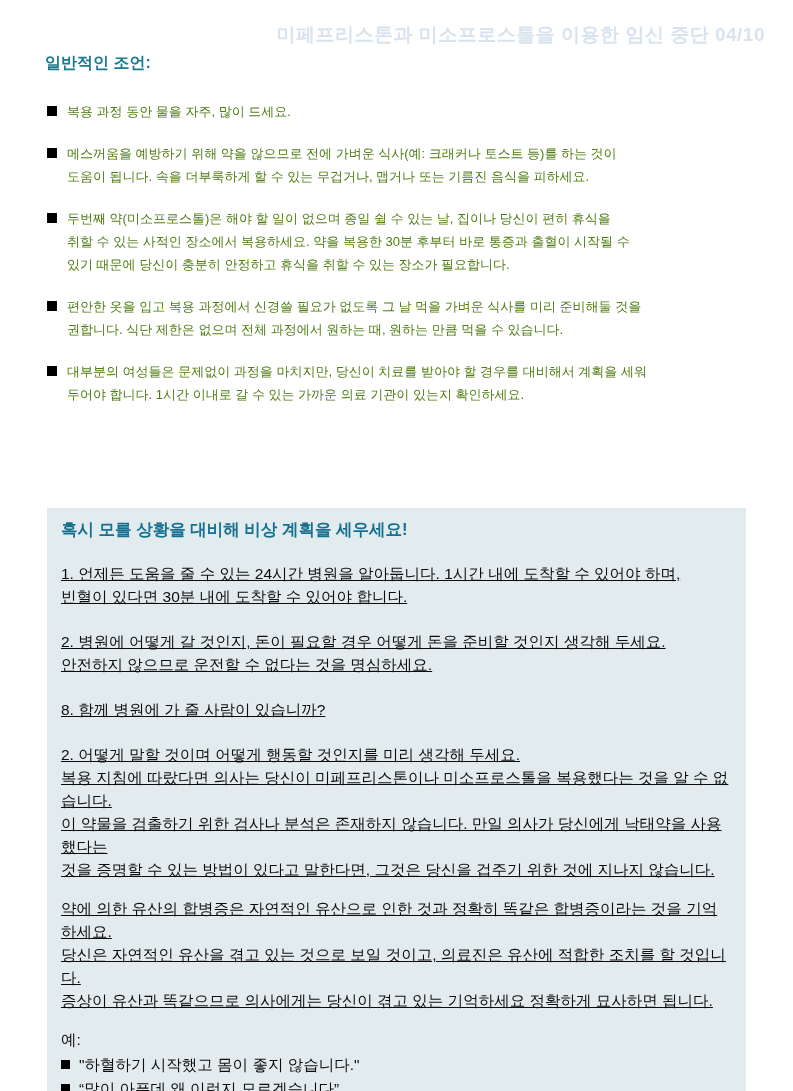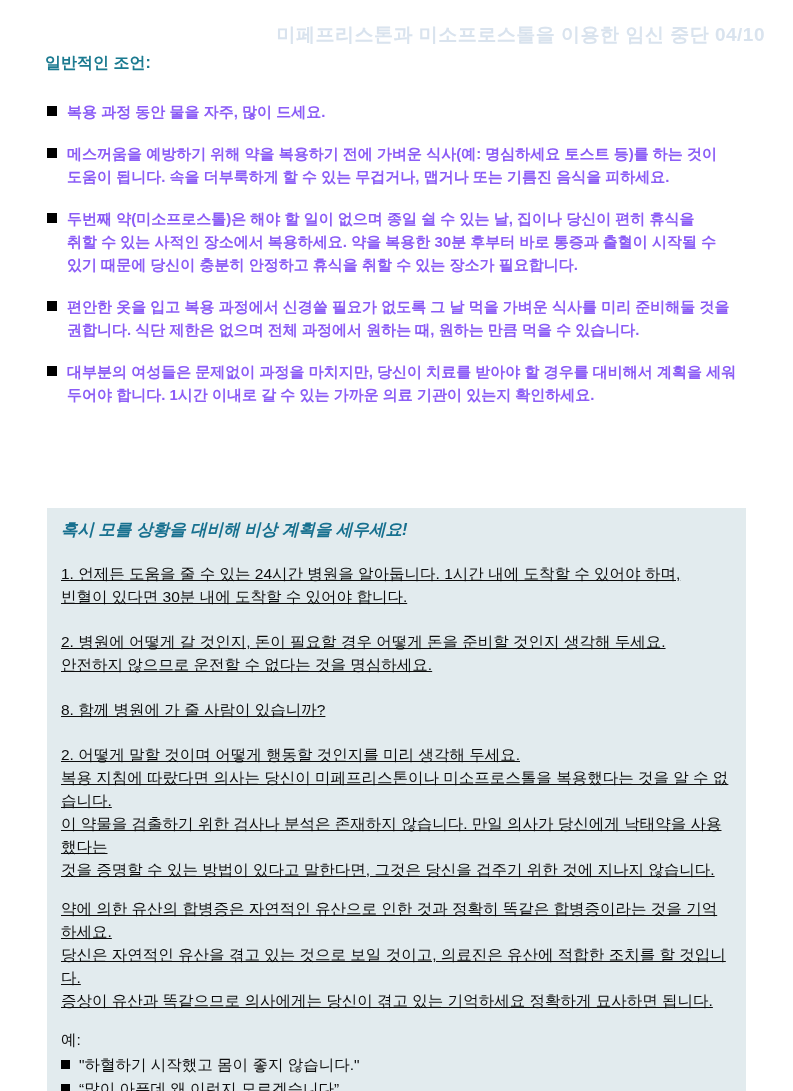--- a/index.html
+++ b/index.html
@@ -28,33 +28,32 @@
   .bullet-list{
     position:absolute;top:100px;left:47px;right:24px;
     list-style:none;margin:0;padding:0;
   }
   .bullet-item{display:flex;gap:10px;margin-bottom:19px;}
   .sq{
     flex:none;width:10px;height:10px;background:#000000;margin-top:6px;
   }
   .btxt{
     white-space:pre-line;
-    font-size:15px;line-height:23px;color:#8b5cf6;
-    font-weight:700;
+    font-size:13px;line-height:23px;color:#4d7c0f;
+    font-weight:400;
   }
 
   .emergency-box{
     position:absolute;top:508px;left:47px;width:671px;
     background:#e2ebee;
     padding:11px 14px 14px 14px;
   }
   .box-title{
     font-size:16.5px;font-weight:bold;color:#17708f;
     margin:0 0 21px 0;
-    font-style:italic;
   }
   .box-para{
     white-space:pre-line;
     font-size:15.5px;line-height:23px;color:#0d0d0d;font-weight:500;
     margin:0 0 22px 0;
     text-decoration:underline;
   }
   .box-para.tight{margin-bottom:16px;}
   .examples-label{
     font-size:15.5px;line-height:23px;font-weight:500;color:#0d0d0d;
@@ -74,21 +73,21 @@
 
   <h1 class="section-title">일반적인 조언:</h1>
 
   <ul class="bullet-list">
     <li class="bullet-item">
       <span class="sq"></span>
       <span class="btxt">복용 과정 동안 물을 자주, 많이 드세요.</span>
     </li>
     <li class="bullet-item">
       <span class="sq"></span>
-      <span class="btxt">메스꺼움을 예방하기 위해 약을 복용하기 전에 가벼운 식사(예: 명심하세요 토스트 등)를 하는 것이
+      <span class="btxt">메스꺼움을 예방하기 위해 약을 않으므로 전에 가벼운 식사(예: 크래커나 토스트 등)를 하는 것이
 도움이 됩니다. 속을 더부룩하게 할 수 있는 무겁거나, 맵거나 또는 기름진 음식을 피하세요.</span>
     </li>
     <li class="bullet-item">
       <span class="sq"></span>
       <span class="btxt">두번째 약(미소프로스톨)은 해야 할 일이 없으며 종일 쉴 수 있는 날, 집이나 당신이 편히 휴식을
 취할 수 있는 사적인 장소에서 복용하세요. 약을 복용한 30분 후부터 바로 통증과 출혈이 시작될 수
 있기 때문에 당신이 충분히 안정하고 휴식을 취할 수 있는 장소가 필요합니다.</span>
     </li>
     <li class="bullet-item">
       <span class="sq"></span>

